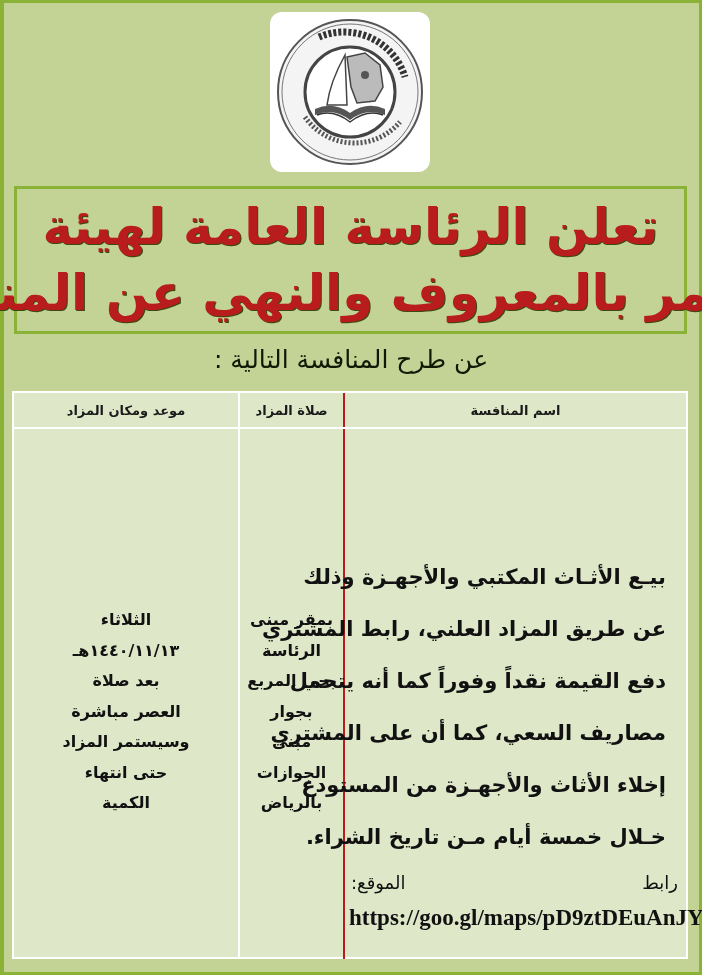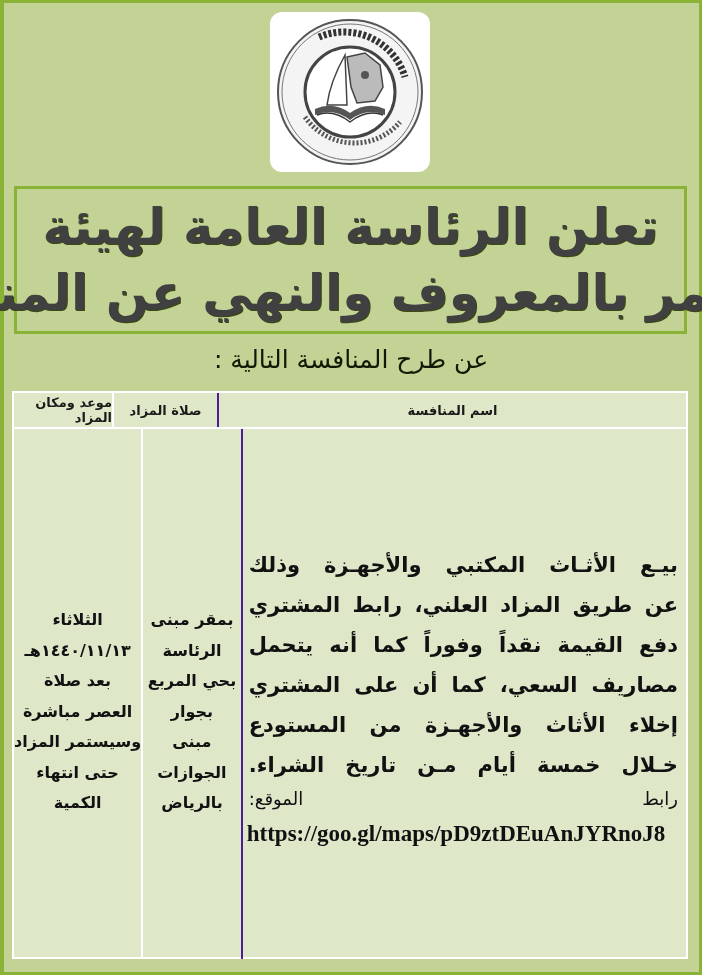--- a/index.html
+++ b/index.html
@@ -26,21 +26,21 @@
     position: absolute; left: 14px; top: 186px; width: 673px; height: 148px;
     box-sizing: border-box;
     border: 3px solid #8ab236;
     background: #c3d295;
     display: flex; flex-direction: column; align-items: center; justify-content: center;
     direction: rtl;
   }
   .title-line {
     font-family: "DejaVu Sans", sans-serif;
     font-weight: bold; font-size: 50px; line-height: 66px;
-    color: #404040;
+    color: #b91c1c;
     text-shadow: 1px 1px 0 #3a4a10;
     white-space: nowrap;
   }
   .subtitle {
     position: absolute; left: 0; width: 702px; top: 340px; height: 40px;
     text-align: center; direction: rtl;
     font-weight: normal; font-size: 25px; line-height: 40px; color: #111805;
   }
   .table {
     position: absolute; left: 12px; top: 391px; width: 676px; height: 568px;
@@ -50,31 +50,31 @@
     direction: rtl;
   }
   .thead {
     display: flex; height: 34px; border-bottom: 2px solid #ffffff;
   }
   .th {
     font-weight: bold; font-size: 13px; color: #1a1a1a;
     display: flex; align-items: center; justify-content: center;
     box-sizing: border-box;
   }
-  .col-name { width: 469px; border-left: 2px solid #4c1d95; }
+  .col-name { width: 343px; border-left: 2px solid #b91c1c; }
   .col-place { width: 105px; border-left: 2px solid #ffffff; }
   .col-time { flex: 1; }
   .tbody { display: flex; height: 530px; }
   .td { box-sizing: border-box; height: 100%; }
   .desc {
     padding: 116px 8px 0 6px;
     font-weight: bold; font-size: 21px; line-height: 40px; color: #111;
     text-align: justify; text-align-last: justify;
   }
-  .desc p { margin: 0; white-space: nowrap; text-align: right; }
+  .desc p { margin: 12px; white-space: nowrap; text-align: right; }
   .link-label {
     font-weight: normal; font-size: 18px; line-height: 28px; margin-top: 0;
     text-align: right;
   }
   .link-url {
     font-family: "Liberation Serif", serif; font-size: 23px; line-height: 42px;
     direction: ltr; text-align: left; color: #111; white-space: nowrap;
     margin-left: -2px;
   }
   .place, .time {

